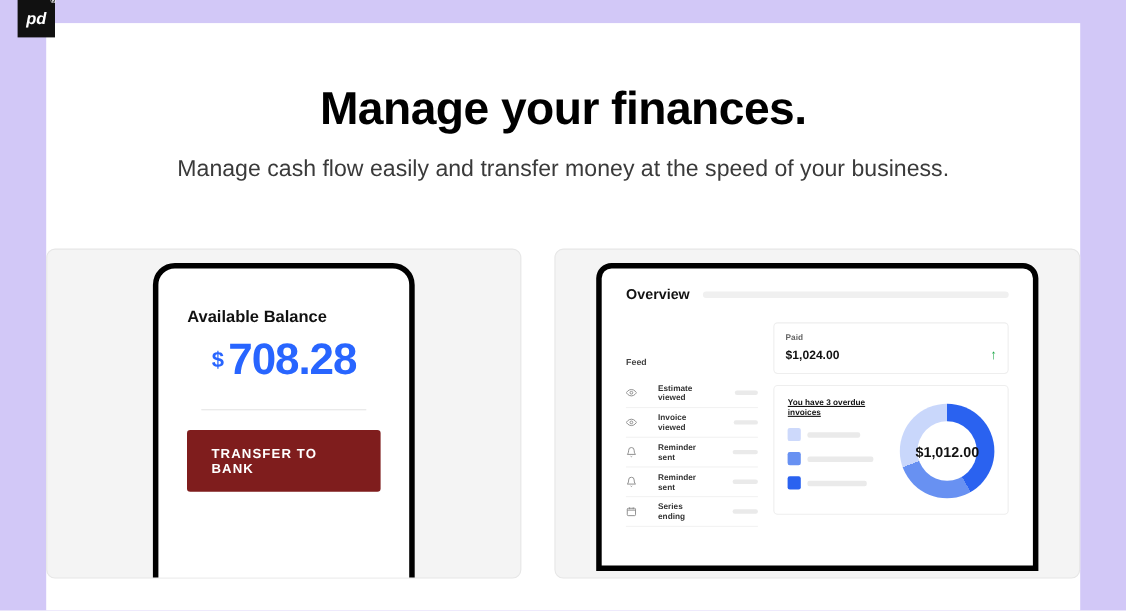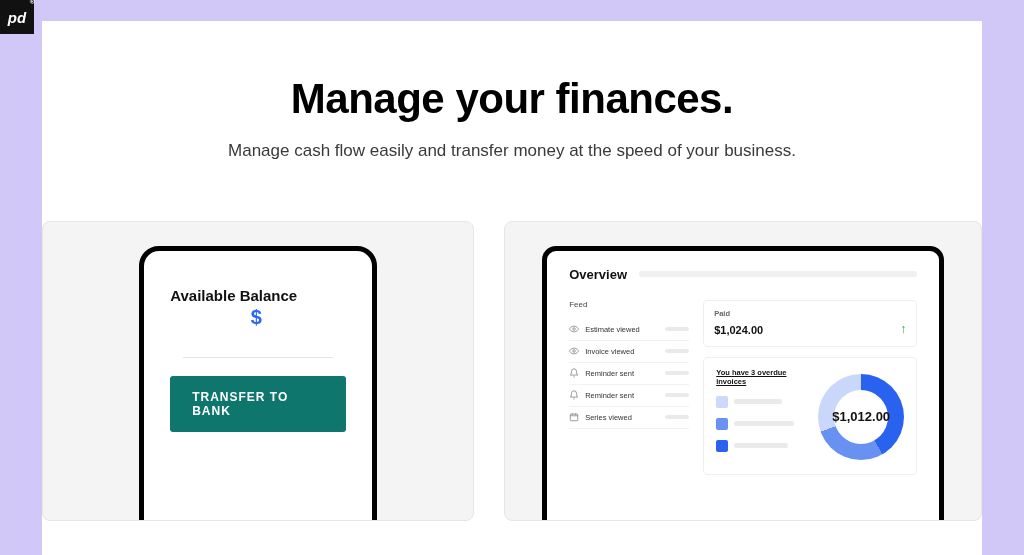--- a/index.html
+++ b/index.html
@@ -6,21 +6,21 @@
   body {
     font-family: -apple-system, BlinkMacSystemFont, "Segoe UI", Helvetica, Arial, sans-serif;
     background: #d2c8f7;
     width: 1024px;
     height: 555px;
     overflow: hidden;
     position: relative;
   }
   .logo-box {
     position: absolute;
-    top: 0; left: 0;
+    top: 0; left: 16px;
     width: 34px; height: 34px;
     background: #111;
     color: #fff;
     display: flex;
     align-items: center;
     justify-content: center;
     font-style: italic;
     font-weight: 600;
     font-size: 15px;
     z-index: 10;
@@ -44,21 +44,21 @@
   }
   .hero { text-align: center; }
   .hero h1 {
     font-size: 42px;
     font-weight: 600;
     letter-spacing: -0.5px;
     color: #000000;
   }
   .hero p {
     margin-top: 16px;
-    font-size: 17px;
+    font-size: 21px;
     color: #3a3a3a;
     line-height: 1.4;
     max-width: 720px;
     margin-left: auto;
     margin-right: auto;
   }
   .cards {
     display: flex;
     gap: 30px;
     padding: 0 0px;
@@ -67,21 +67,21 @@
   .card {
     background: #f4f4f4;
     border: 1px solid #e6e6e6;
     border-radius: 8px;
     flex: 1;
     height: 300px;
     display: flex;
     justify-content: center;
     align-items: flex-start;
     overflow: hidden;
-    padding-top: 24px;
+    padding-top: 12px;
   }
   .card-left { flex: 0 0 46%; }
   .card-right { flex: 1; }
   .phone-frame {
     width: 238px;
     background: #fff;
     border: 5px solid #000;
     border-radius: 20px 20px 0 0;
     padding: 36px 26px 40px;
     position: relative;
@@ -103,21 +103,21 @@
   .balance-row .dollar { font-size: 20px; margin-right: 4px; position: relative; top:-6px;}
   .balance-row .amount { font-size: 40px; letter-spacing: -1px; }
   .divider {
     border: none;
     border-top: 1px solid #e5e5e5;
     margin: 22px auto 18px;
     width: 150px;
   }
   .transfer-btn {
     display: inline-block;
-    background: #0f766e;
+    background: #7f1d1d;
     color: #fff;
     font-size: 12px;
     font-weight: 700;
     letter-spacing: 1px;
     padding: 14px 22px;
     border-radius: 3px;
     cursor: pointer;
   }
 
   
@@ -143,30 +143,31 @@
     background: #f0f0f0;
     border-radius: 3px;
   }
   .grid {
     display: flex;
     gap: 14px;
   }
   .feed-col { flex: 0 0 120px; }
   .feed-col .col-label {
     font-size: 8px;
-    font-weight: 400;
+    font-weight: 700;
     color: #444;
     margin-bottom: 10px;
+    margin-top: 32px;
   }
   .feed-item {
     display: flex;
     align-items: center;
-    gap: 6px;
+    gap: 19px;
     font-size: 7.5px;
-    font-weight: 400;
+    font-weight: 700;
     color: #333;
     padding: 4px 0;
     border-bottom: 1px solid #f2f2f2;
     min-height: 22px;
   }
   .feed-item .mini-icon {
     width: 10px; height: 10px;
     display:flex;align-items:center;justify-content:center;
     color:#888;
   }
@@ -253,20 +254,21 @@
     <p>Manage cash flow easily and transfer money at the speed of your business.</p>
   </div>
 
   <div class="cards">
 
     <div class="card card-left">
       <div class="phone-frame">
         <div class="ab-label">Available Balance</div>
         <div class="balance-row">
           <span class="dollar">$</span>
+          <span class="amount">708.28</span>
         </div>
         <hr class="divider">
         <div class="transfer-btn">TRANSFER TO BANK</div>
       </div>
     </div>
 
     <div class="card card-right">
       <div class="tablet-frame">
 
         <div class="ov-head">
@@ -319,21 +321,21 @@
               <span>Reminder sent</span>
               <span class="stub"></span>
             </div>
             <div class="feed-item">
               <span class="mini-icon">
                   <svg viewBox="0 0 24 24" fill="none" stroke="currentColor" stroke-width="2">
                     <rect x="3" y="5" width="18" height="16" rx="2"></rect>
                     <path d="M3 9h18M8 3v4M16 3v4"></path>
                   </svg>
                 </span>
-              <span>Series viewed</span>
+              <span>Series ending</span>
               <span class="stub"></span>
             </div>
           </div>
 
           <div class="right-col">
             <div class="stat-row">
               <div class="stat-box">
                 <div class="lbl">Paid</div>
                 <div class="val">$1,024.00</div>
                 <span class="arrow-up">↑</span>

